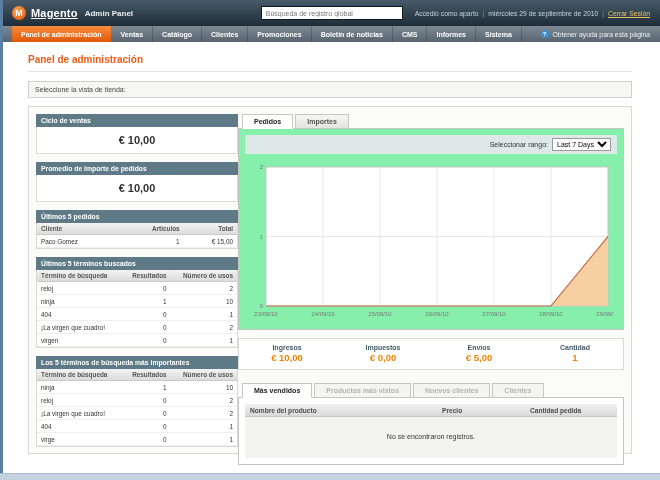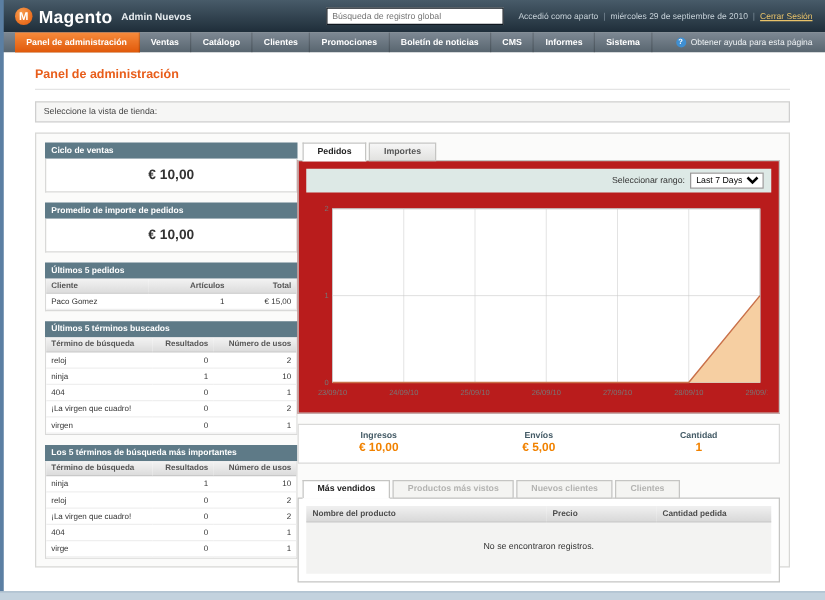--- a/index.html
+++ b/index.html
@@ -19,21 +19,21 @@
     height:26px; display:flex; align-items:center; gap:6px;
     background:linear-gradient(#485b69,#1e2d39);
     padding:0 10px 0 12px;
   }
   .logo { display:flex; align-items:center; gap:5px; }
   .logo-badge {
     width:14px; height:14px; border-radius:50%;
     background:radial-gradient(circle at 35% 30%, #f79b4d, #e4590a);
     color:#fff; font-size:9px; font-weight:bold; text-align:center; line-height:14px;
   }
-  .logo-name { color:#fff; font-size:14px; font-weight:bold; letter-spacing:.2px; }
+  .logo-name { color:#fff; font-size:11px; font-weight:bold; letter-spacing:.2px;text-decoration:underline; }
   .logo-suffix { color:#e8edf0; font-size:8px; font-weight:bold; margin-left:2px; }
   .hdr-spacer { flex:1; }
   .hdr-search {
     width:142px; height:14px; font-size:7px; color:#666;
     border:1px solid #101820; background:#fff; padding:0 4px;
     font-family:"Liberation Sans",sans-serif;
   }
   .hdr-meta { display:flex; align-items:center; gap:4px; font-size:6.8px; color:#c7d2d9; white-space:nowrap; margin-left:6px; }
   .hdr-meta .sep { color:#7d8d99; }
   .logout { color:#e9c36a; text-decoration:underline; cursor:pointer; }
@@ -86,21 +86,21 @@
 
   
   .rightcol { flex:1; min-width:0; }
   .tabs { display:flex; gap:2px; position:relative; z-index:2; padding-left:4px; }
   .tab {
     font-size:7px; font-weight:bold; padding:3px 11px; cursor:pointer;
     border:1px solid #c5c5c3; background:linear-gradient(#f6f6f6,#e2e2e0); color:#555;
   }
   .tab.active { background:#fff; border-bottom:1px solid #fff; color:#222; }
   .tab.disabled { color:#b3b3b1; background:#f4f4f2; cursor:default; }
-  .tab-panel { border:1px solid #c5c5c3; background:#b91c1c; margin-top:-1px; padding:6px; }
+  .tab-panel { border:1px solid #c5c5c3; background:#86efac; margin-top:-1px; padding:6px; }
   .range-bar {
     background:#dde9e6; padding:3px 6px; font-size:7px; color:#333;
     display:flex; justify-content:flex-end; align-items:center; gap:4px;
   }
   .chart-wrap { padding:7px 2px 0; text-align:center; }
 
   .stats {
     border:1px solid #d9d9d8; background:#fff; margin-top:8px;
     display:flex; text-align:center; padding:5px 0 6px;
   }
@@ -121,21 +121,21 @@
 </style>
 </head>
 <body>
 
 <div class="win-left"></div>
 
 <div class="hdr">
   <div class="logo">
     <span class="logo-badge">M</span>
     <span class="logo-name">Magento</span>
-    <span class="logo-suffix">Admin Nuevos</span>
+    <span class="logo-suffix">Admin Panel</span>
   </div>
   <div class="hdr-spacer"></div>
   <input class="hdr-search" type="text" placeholder="Búsqueda de registro global" style="">
   <div class="hdr-meta">
     <span>Accedió como aparto</span>
     <span class="sep">|</span>
     <span>miércoles 29 de septiembre de 2010</span>
     <span class="sep">|</span>
     <span class="logout">Cerrar Sesión</span>
   </div>
@@ -332,20 +332,24 @@
             </svg>
         </div>
       </div>
 
       <div class="stats">
         <div class="stat">
           <div class="stat-label">Ingresos</div>
           <div class="stat-value">€ 10,00</div>
         </div>
         <div class="stat">
+          <div class="stat-label">Impuestos</div>
+          <div class="stat-value">€ 0,00</div>
+        </div>
+        <div class="stat">
           <div class="stat-label">Envíos</div>
           <div class="stat-value">€ 5,00</div>
         </div>
         <div class="stat">
           <div class="stat-label">Cantidad</div>
           <div class="stat-value">1</div>
         </div>
       </div>
 
       <div class="tabs bottom-tabs">

